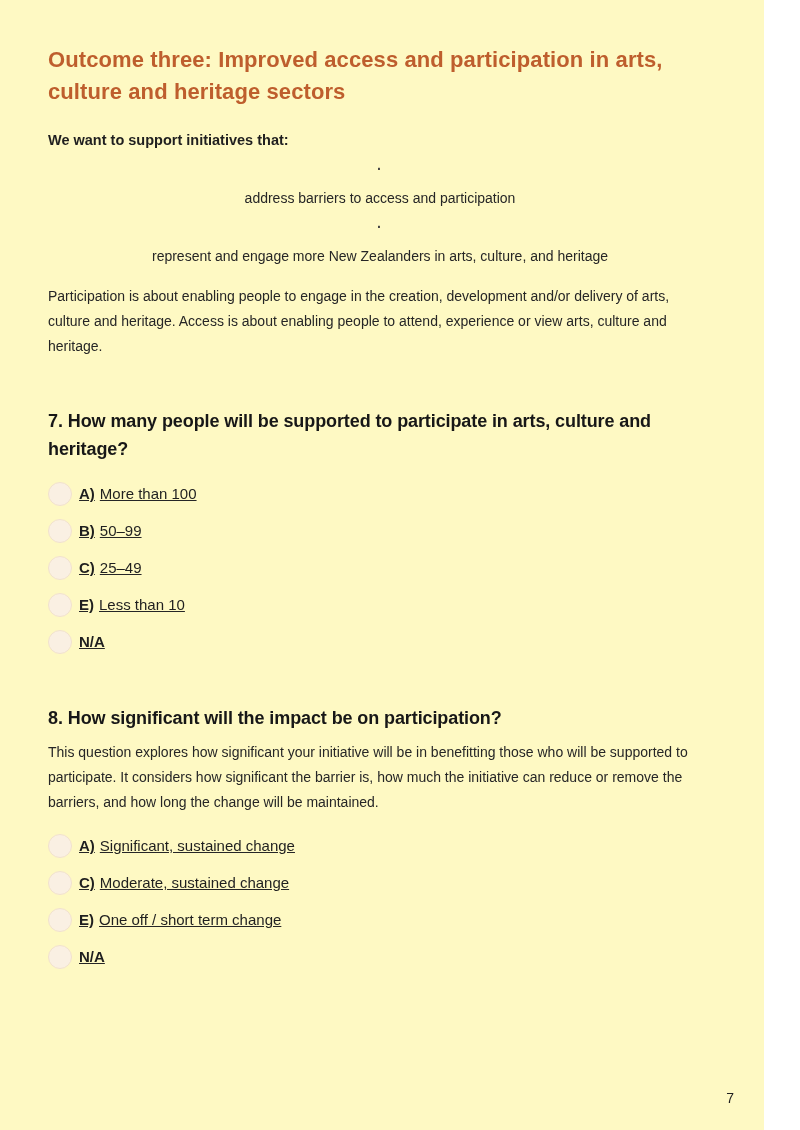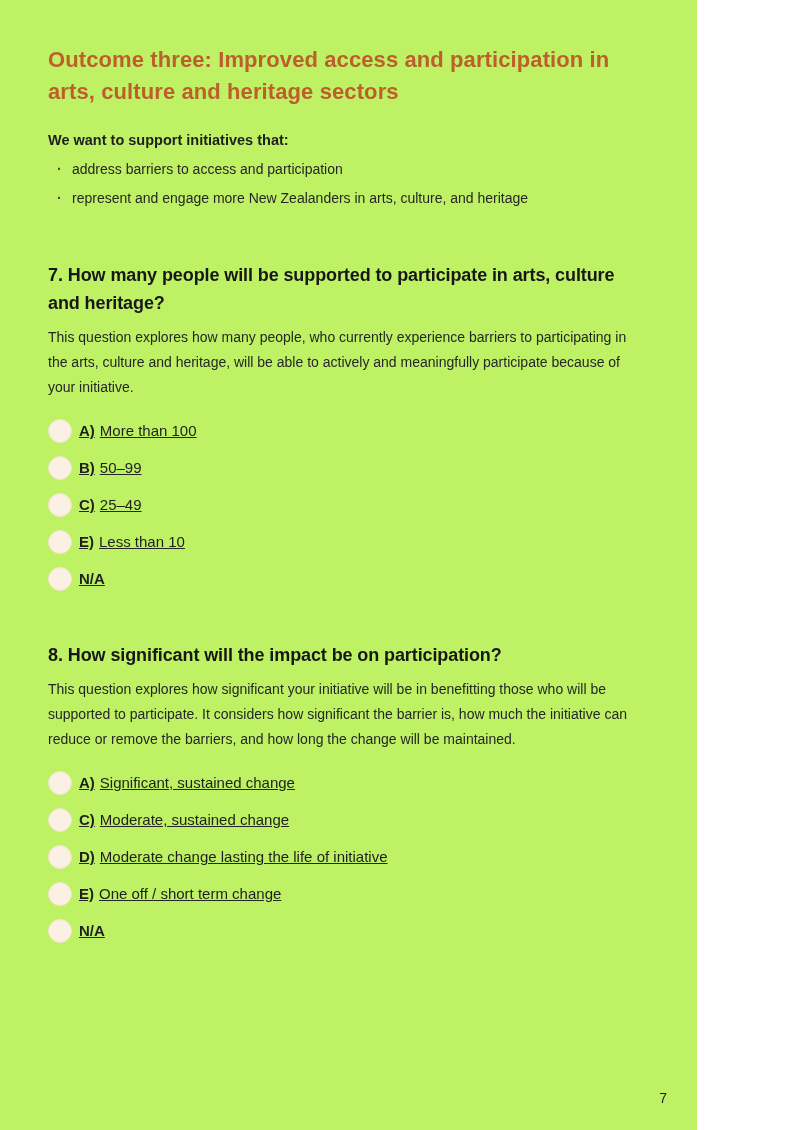--- a/index.html
+++ b/index.html
@@ -3,23 +3,23 @@
 <meta charset="utf-8">
 <style>
   * { margin: 0; padding: 0; box-sizing: border-box; }
   html, body { background: #ffffff; }
   body {
     font-family: "Liberation Sans", sans-serif;
     color: #262626;
   }
   .page {
     position: relative;
-    width: 697px;
+    width: 764px;
     height: 1130px;
-    background: #bef264;
+    background: #fef9c3;
     overflow: hidden;
   }
   .content {
     padding: 44px 52px 0 48px;
   }
   h1.doc-title {
     font-size: 22px;
     line-height: 32px;
     font-weight: 700;
     color: #be5e2d;
@@ -35,20 +35,21 @@
   ul.bullets {
     list-style: none;
     margin-top: 7px;
   }
   ul.bullets li {
     display: flex;
     align-items: center;
     font-size: 14px;
     line-height: 29px;
     color: #262626;
+    flex-direction: column;
   }
   .bullet-dot {
     width: 24px;
     flex: 0 0 24px;
     text-align: left;
     padding-left: 9px;
     color: #444444;
   }
   .bullet-dot::before { content: "·"; font-weight: 700; }
   .intro-para {
@@ -122,24 +123,24 @@
       <li>
         <span class="bullet-dot"></span>
         <span>address barriers to access and participation</span>
       </li>
       <li>
         <span class="bullet-dot"></span>
         <span>represent and engage more New Zealanders in arts, culture, and heritage</span>
       </li>
     </ul>
 
+    <p class="intro-para">Participation is about enabling people to engage in the creation, development and/or delivery of arts, culture and heritage. Access is about enabling people to attend, experience or view arts, culture and heritage.</p>
 
     <section class="question">
       <h2 class="q-title"><span class="q-num">7.</span><span>How many people will be supported to participate in arts, culture and heritage?</span></h2>
-      <p class="q-desc">This question explores how many people, who currently experience barriers to participating in the arts, culture and heritage, will be able to actively and meaningfully participate because of your initiative.</p>
       <div class="options">
         <div class="option">
           <span class="radio"></span>
           <span class="opt-label"><span class="opt-prefix">A)</span><span class="opt-main">More than 100</span></span>
         </div>
         <div class="option">
           <span class="radio"></span>
           <span class="opt-label"><span class="opt-prefix">B)</span><span class="opt-main">50–99</span></span>
         </div>
         <div class="option">
@@ -164,24 +165,20 @@
         <div class="option">
           <span class="radio"></span>
           <span class="opt-label"><span class="opt-prefix">A)</span><span class="opt-main">Significant, sustained change</span></span>
         </div>
         <div class="option">
           <span class="radio"></span>
           <span class="opt-label"><span class="opt-prefix">C)</span><span class="opt-main">Moderate, sustained change</span></span>
         </div>
         <div class="option">
           <span class="radio"></span>
-          <span class="opt-label"><span class="opt-prefix">D)</span><span class="opt-main">Moderate change lasting the life of initiative</span></span>
-        </div>
-        <div class="option">
-          <span class="radio"></span>
           <span class="opt-label"><span class="opt-prefix">E)</span><span class="opt-main">One off / short term change</span></span>
         </div>
         <div class="option na">
           <span class="radio"></span>
           <span class="opt-label"><span class="opt-prefix"></span><span class="opt-main">N/A</span></span>
         </div>
       </div>
     </section>
 
   </div>

